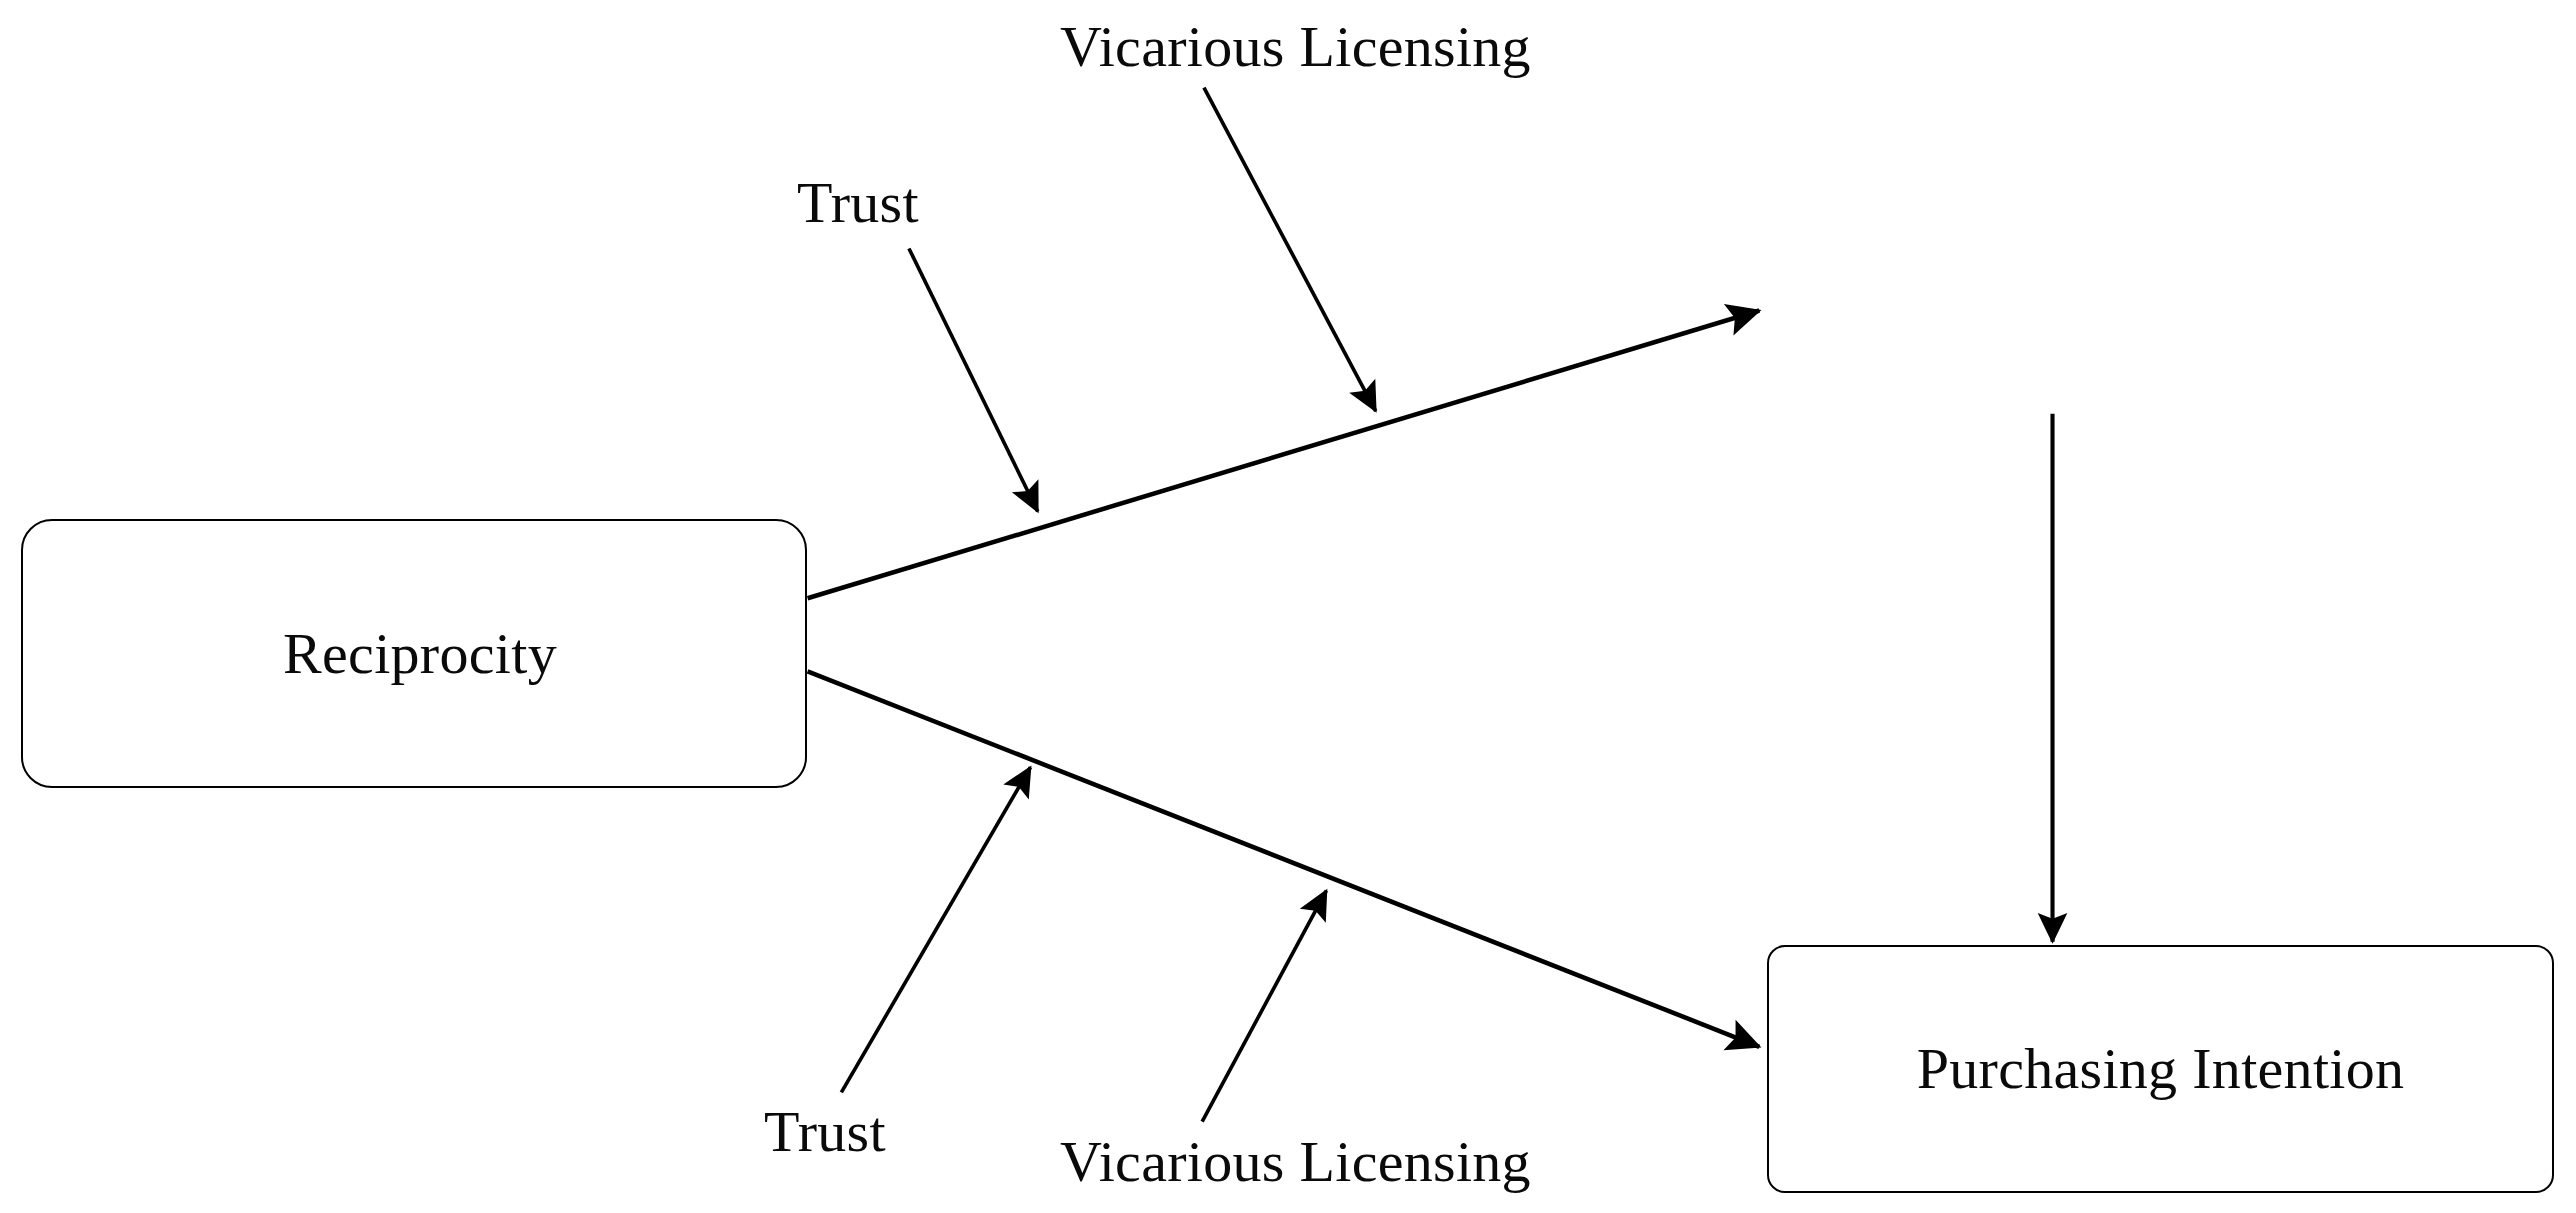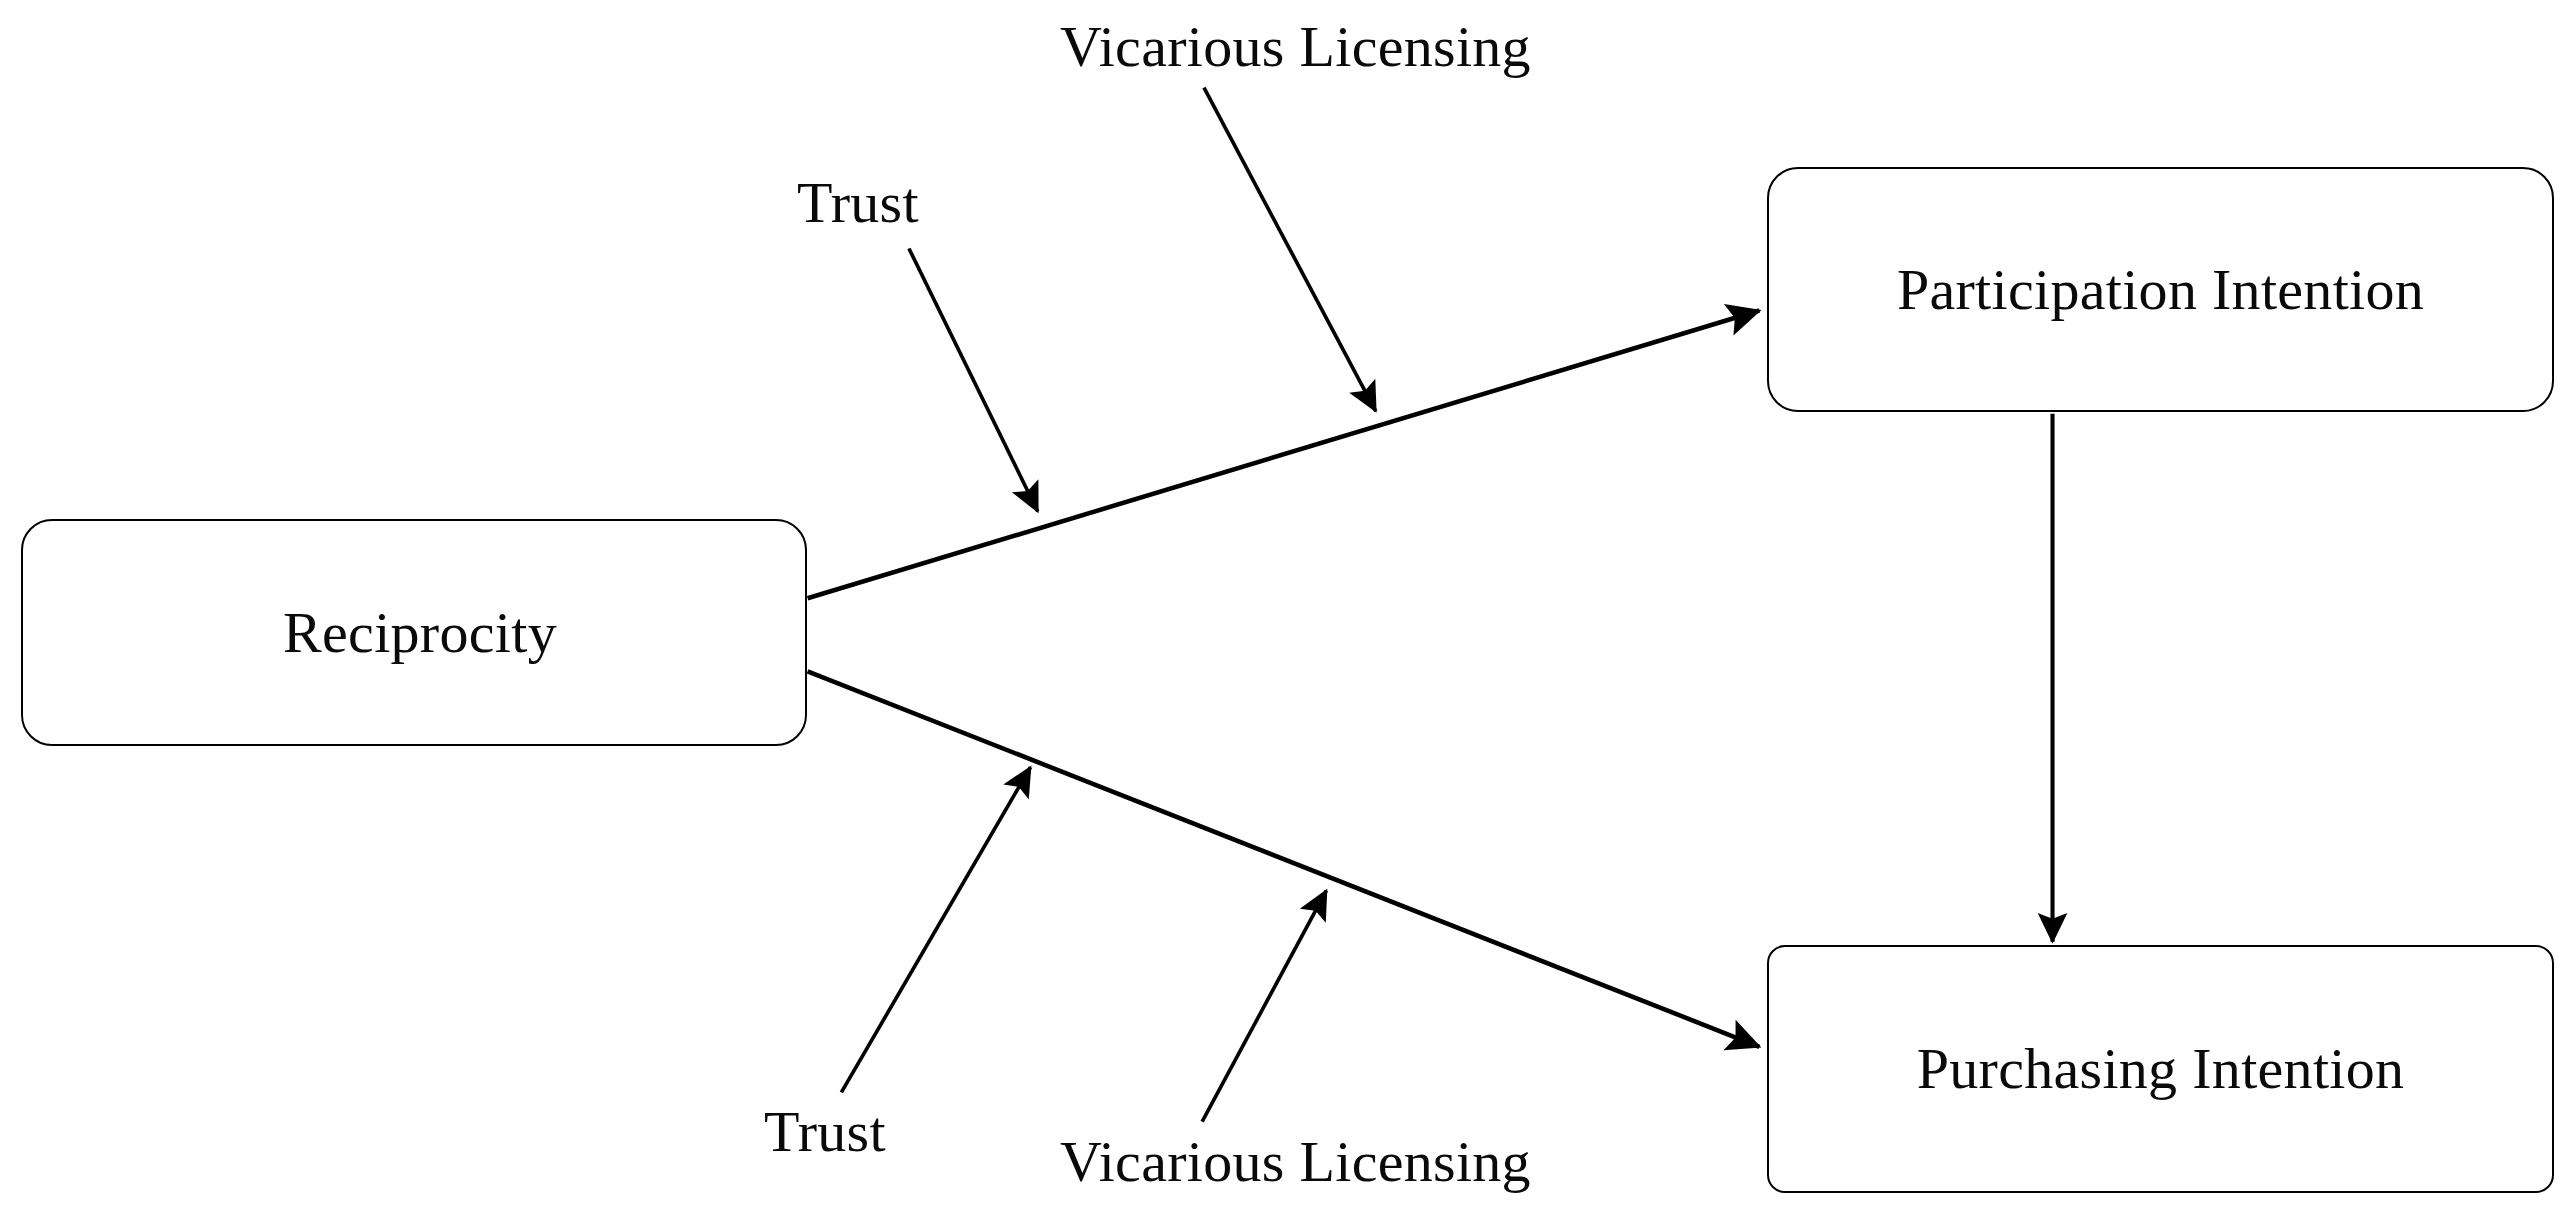--- a/index.html
+++ b/index.html
@@ -43,21 +43,21 @@
   .edge-label {
     position: absolute;
     font-family: "Liberation Serif", "DejaVu Serif", serif;
     font-size: 58px;
     color: #0a0a0a;
     line-height: 1;
     white-space: nowrap;
     letter-spacing: 0.3px;
     text-align: center;
   }
-  #box-reciprocity   { left: 21px;   top: 519px;  width: 786px; height: 227px; padding-left: 12px; }
+  #box-reciprocity   { left: 21px;   top: 519px;  width: 786px; height: 269px; padding-left: 12px; }
   #box-participation { left: 1767px; top: 167px;  width: 787px; height: 245px; }
   #box-purchasing    { left: 1767px; top: 945px; width: 787px; height: 248px; border-radius: 18px; }
 
   #label-vicarious-top    { left: 1060px; top: 18px;   }
   #label-trust-top        { left: 797px;  top: 174px;  }
   #label-trust-bottom     { left: 764px;  top: 1103px; }
   #label-vicarious-bottom { left: 1060px; top: 1133px; }
 </style>
 </head>
 <body>
@@ -86,23 +86,20 @@
 
     <line x1="921" y1="1196" x2="1128" y2="840" stroke="#000000" stroke-width="4" marker-end="url(#arrow-thin)"></line>
 
     <line x1="1316" y1="1228" x2="1452" y2="975" stroke="#000000" stroke-width="4" marker-end="url(#arrow-thin)"></line>
   </svg>
 
   <div class="node-box" id="box-reciprocity">
     <span class="node-label">Reciprocity</span>
   </div>
 
-  <div class="node-box" id="box-participation">
-    <span class="node-label">Participation Intention</span>
-  </div>
 
   <div class="node-box" id="box-purchasing">
     <span class="node-label">Purchasing Intention</span>
   </div>
 
   <div class="edge-label" id="label-vicarious-top">Vicarious Licensing</div>
 
   <div class="edge-label" id="label-trust-top">Trust</div>
 
   <div class="edge-label" id="label-trust-bottom">Trust</div>

